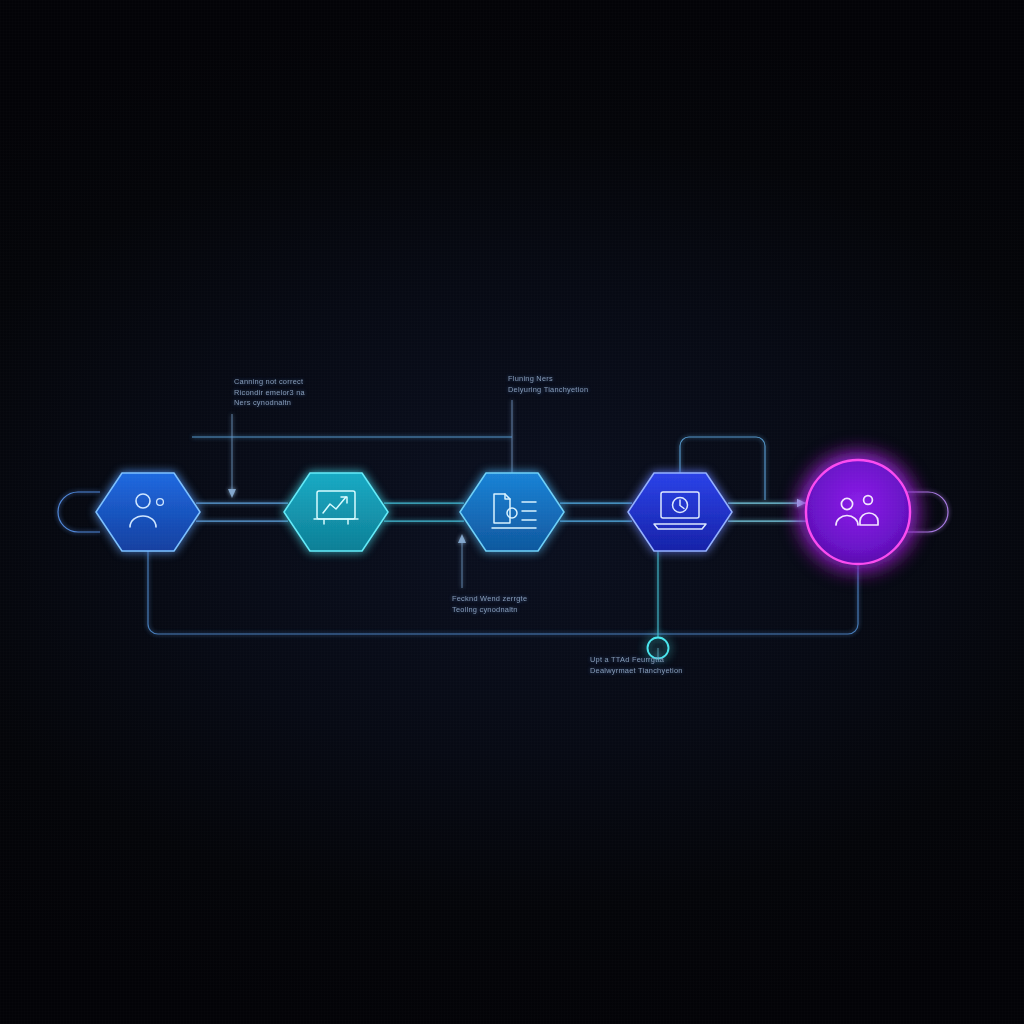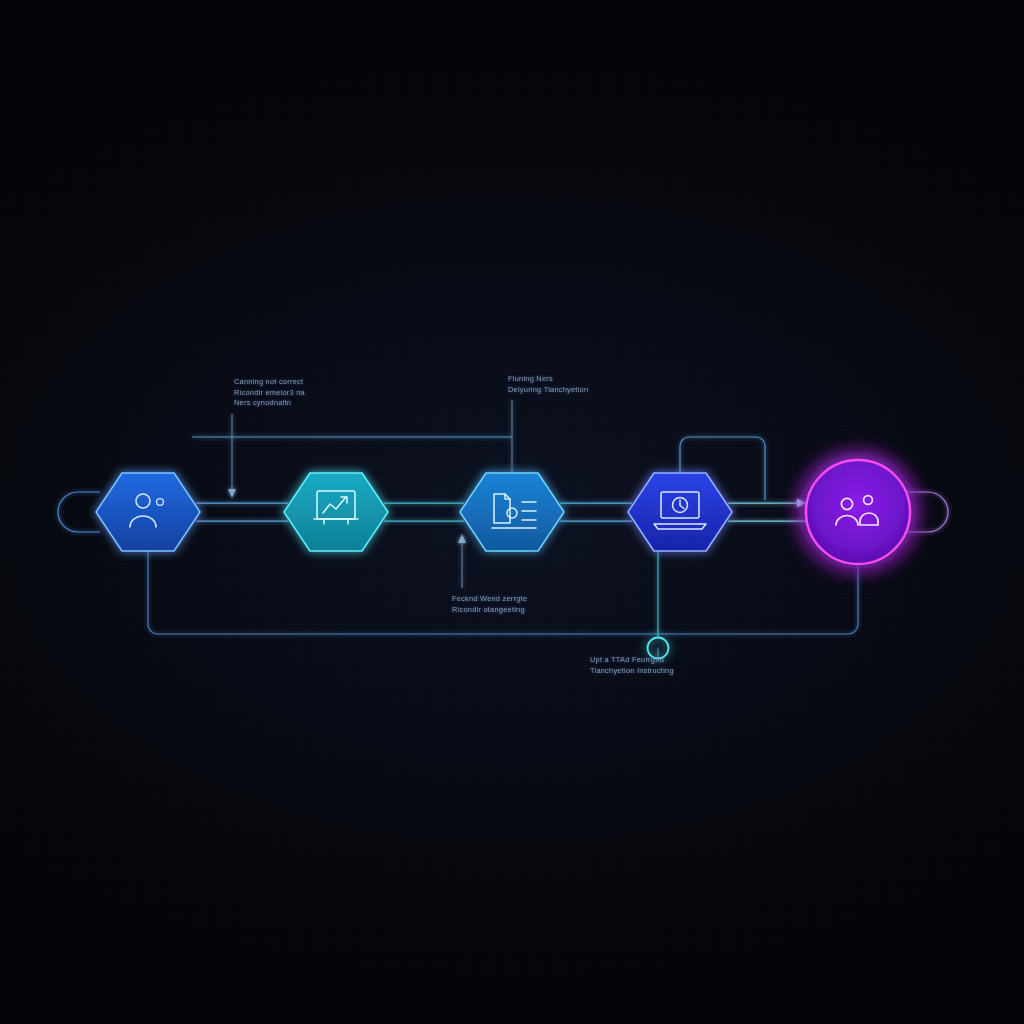--- a/index.html
+++ b/index.html
@@ -221,17 +221,17 @@
       </g>
     </g>
   </svg>
 
   <div class="anno" style="left:234px; top:377px;">Canning not correct
 Ricondir emelor3 na
 Ners cynodnaltn</div>
   <div class="anno" style="left:508px; top:374px;">Fluning Ners
 Delyuring Tianchyetion</div>
   <div class="anno" style="left:452px; top:594px;">Fecknd Wend zerrgte
-Ricondir otangeeting</div>
+Teollng cynodnaltn</div>
   <div class="anno" style="left:590px; top:655px;">Upt a TTAd Feurrgtta
-Tianchyetion Instructing</div>
+Dealwyrmaet Tianchyetion</div>
 
 </div>
 
 </body></html>

